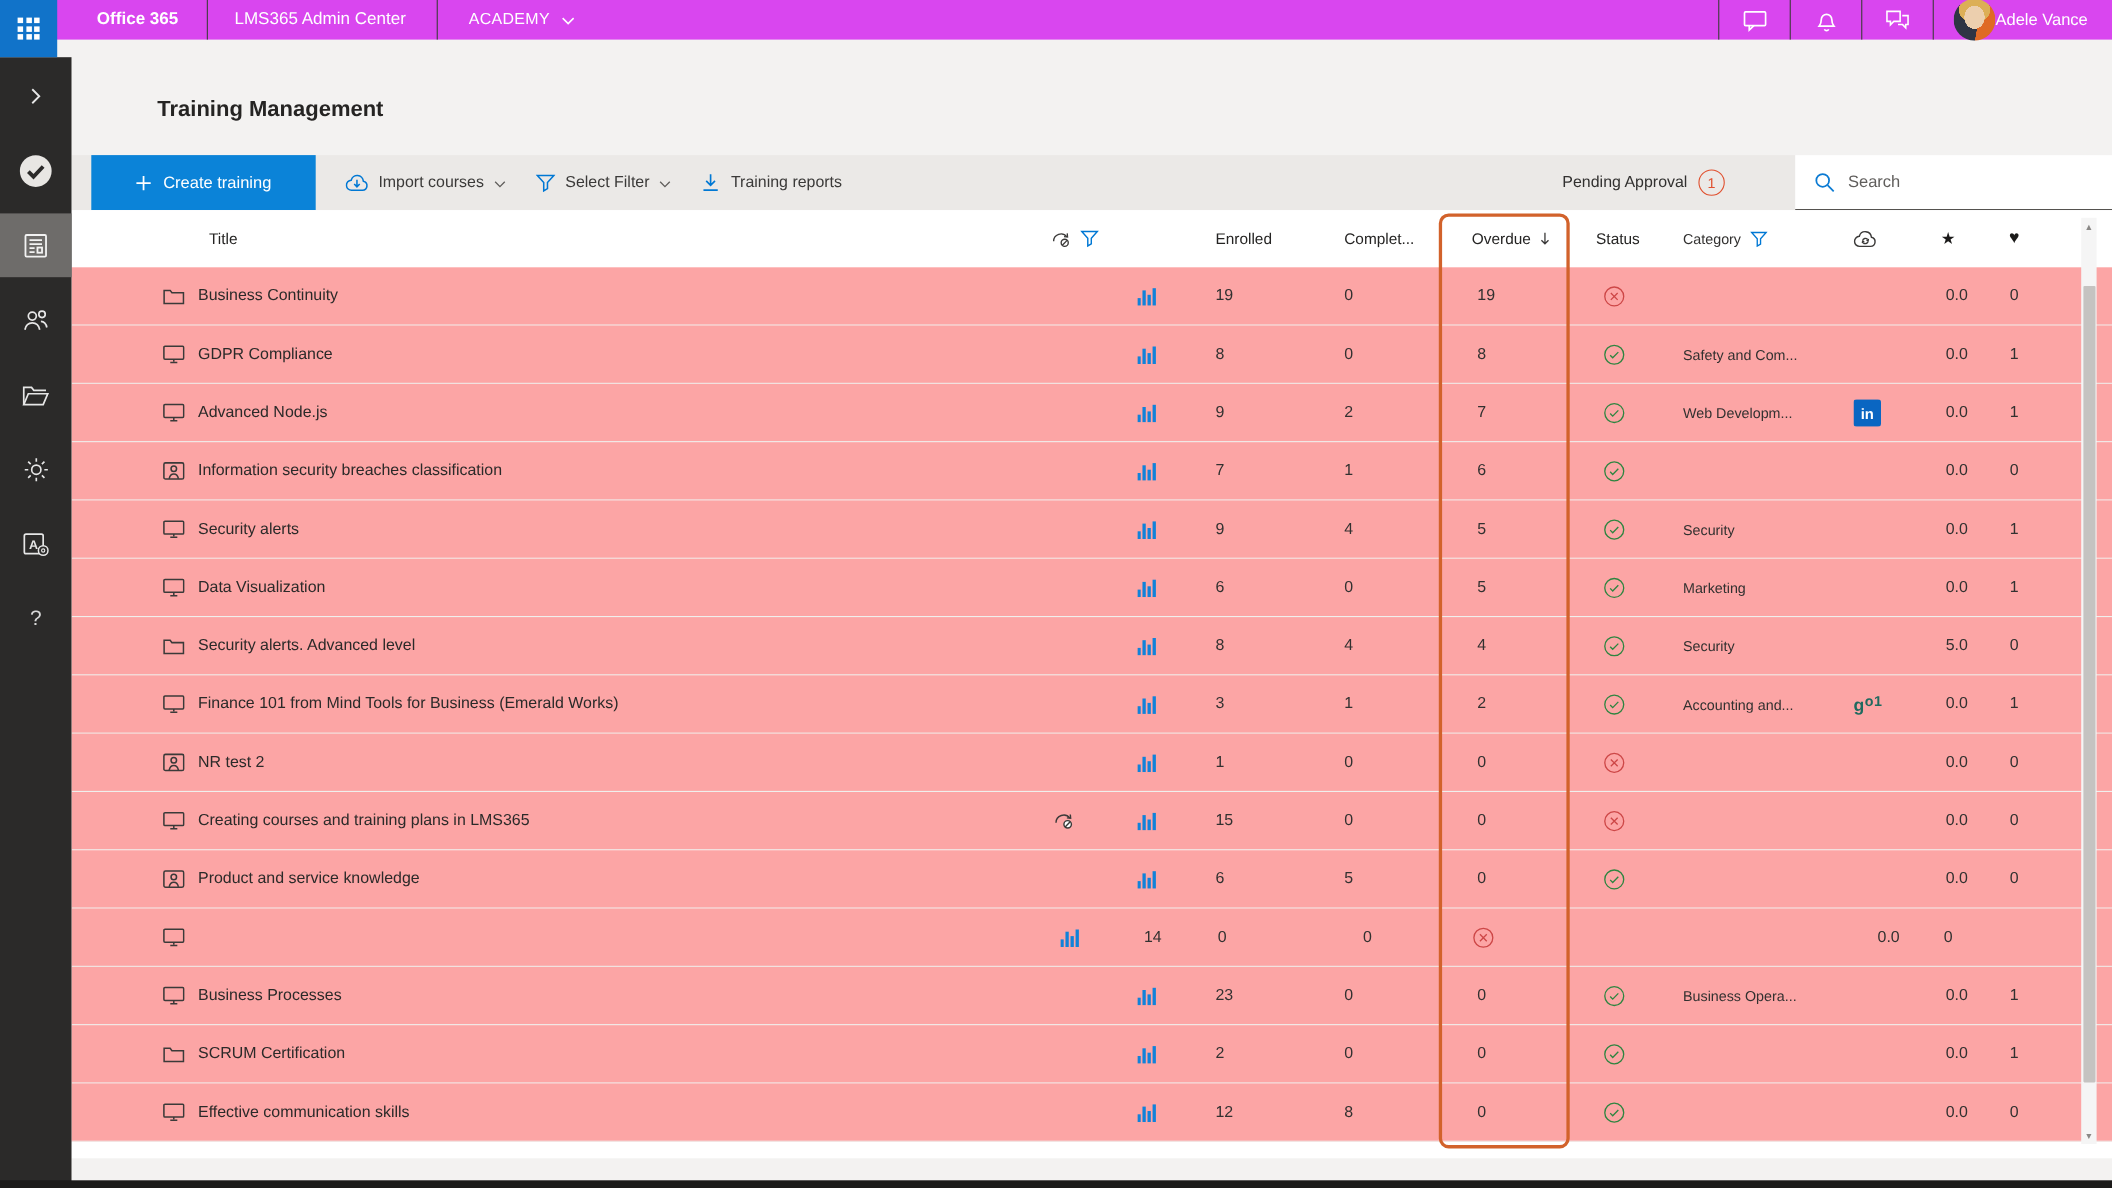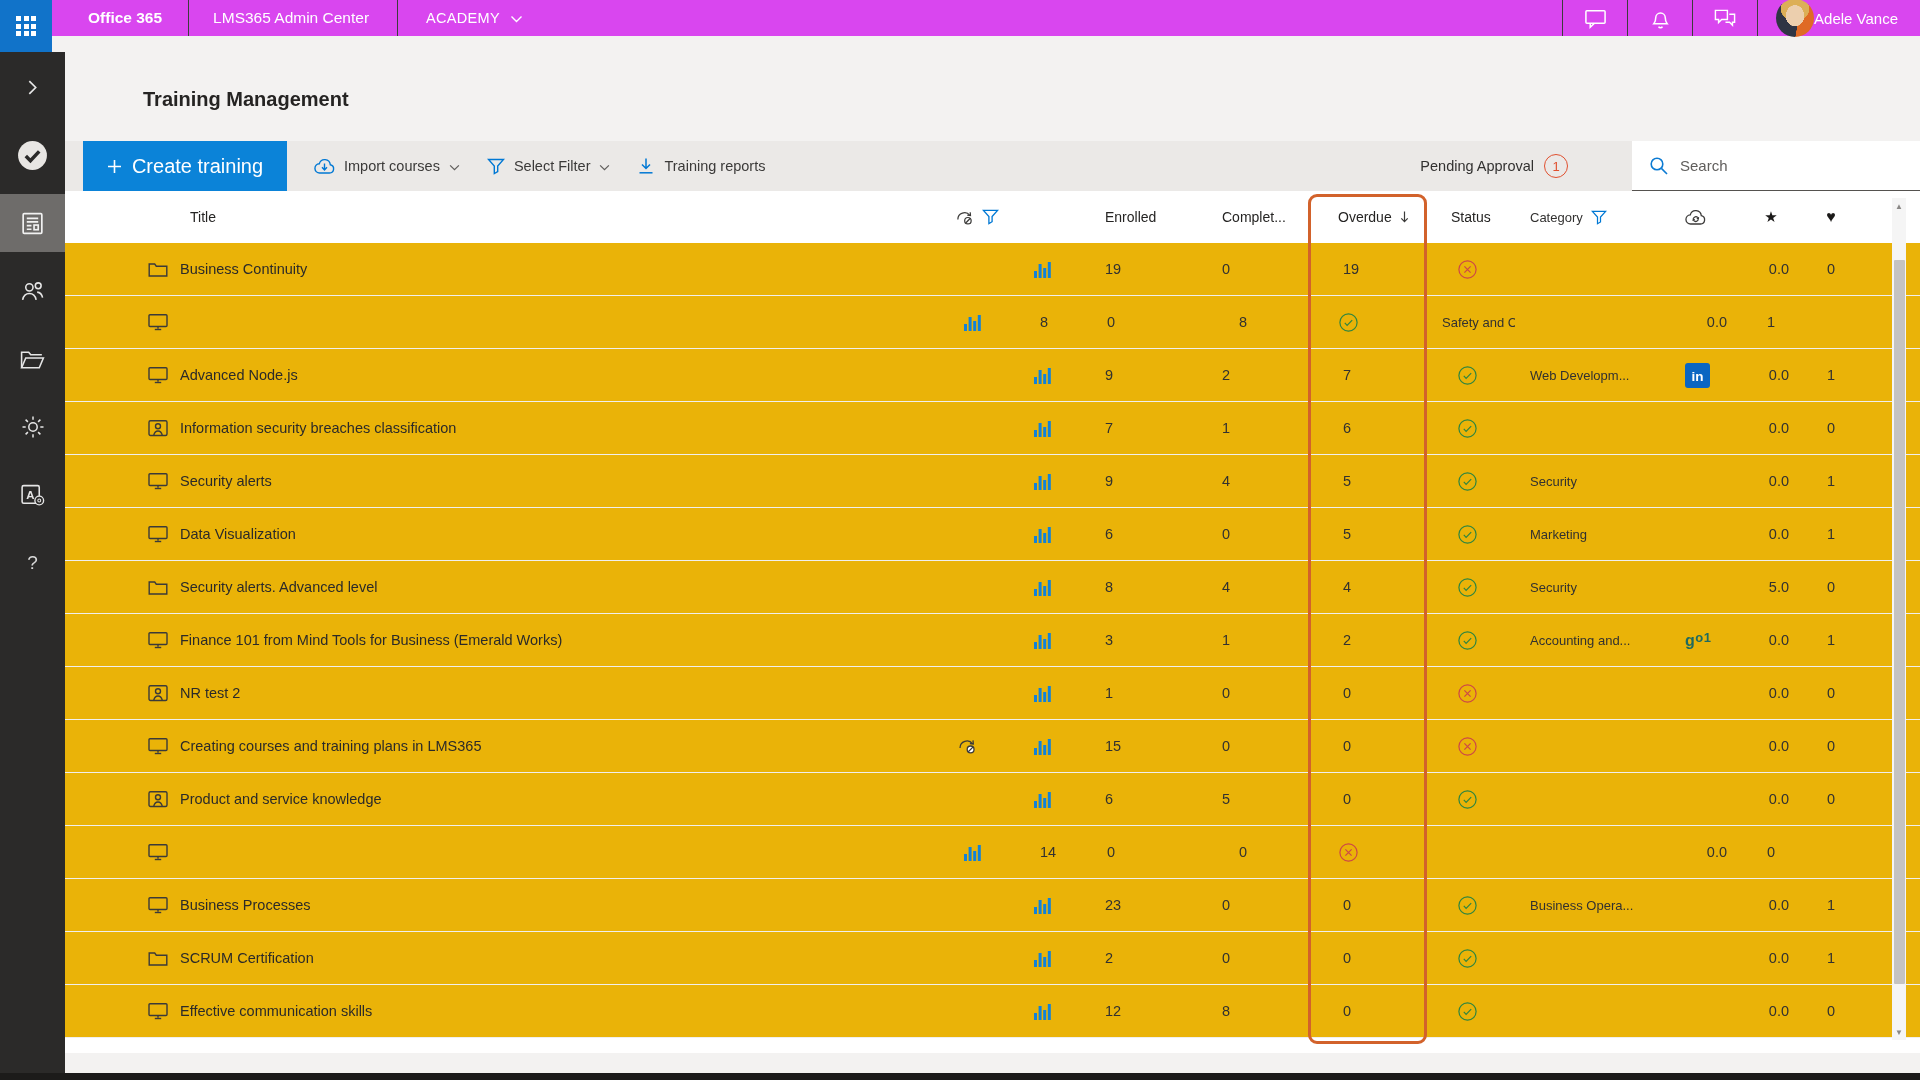--- a/index.html
+++ b/index.html
@@ -35,34 +35,34 @@
   .sb-item:nth-child(2){ margin-top:10px; margin-bottom:10px; }
   .sb-gap { height:10px; }
 
   
   .main { position:absolute; left:65px; top:52px; right:0; bottom:0; display:flex; flex-direction:column; background:#f3f2f1;border-radius:28px; }
   .title-section { height:89px; background:#f3f2f1; padding:36px 0 0 78px; }
   .page-title { font-size:20px; font-weight:bold; color:#252423; }
 
   
   .toolbar { height:50px; background:#ebe9e7; display:flex; align-items:center; }
-  .btn-create { height:50px; width:204px; margin-left:18px; background:#0b83d8; color:#fff; border:none; font-size:20px; font-family:inherit; display:flex; align-items:center; justify-content:center; gap:10px; cursor:pointer; }
+  .btn-create { height:50px; width:204px; margin-left:18px; background:#0b83d8; color:#fff; border:none; font-size:15px; font-family:inherit; display:flex; align-items:center; justify-content:center; gap:10px; cursor:pointer; }
   .tb-cmd { display:flex; align-items:center; gap:9px; margin-left:27px; font-size:14.5px; color:#3b3a39; cursor:pointer; }
   .chev { color:#605e5c; display:flex; margin-top:2px; }
   .pending { display:flex; align-items:center; gap:10px; margin-left:auto; cursor:pointer; font-size:14.5px; color:#323130; }
   .pending-badge { width:24px; height:24px; border:1.5px solid #e0502f; border-radius:50%; color:#e0502f; font-size:13px; display:flex; align-items:center; justify-content:center; }
   .searchbox { width:288px; height:50px; background:#fff; border-bottom:1.5px solid #55524f; margin-left:64px; display:flex; align-items:center; padding-left:17px; gap:12px; }
   .searchbox input { border:none; outline:none; font-size:15px; font-family:inherit; color:#323130; width:220px; background:transparent; }
   .searchbox input::placeholder { color:#605e5c; }
 
   
   .table-wrap { height:862px; background:#fff; position:relative; }
   .tr { display:grid; grid-template-columns:115px minmax(0,1fr) 70px 65px 115px 104px 119px 88px 150px 75px 62px 58px 60px; align-items:center; }
   .thead { height:52px; font-size:14px; color:#252423; }
-  .row { height:53px; border-bottom:1px solid #f0efed; background:#eab308; cursor:pointer; }
+  .row { height:53px; border-bottom:1px solid #f0efed; background:#fca5a5; cursor:pointer; }
   .cell { overflow:hidden; white-space:nowrap; }
   .c-type { padding-left:83px; display:flex; align-items:center; }
   .c-title { font-size:14.5px; color:#2b2a29; padding-right:10px; }
   .h-title { padding-left:10px; }
   .c-sync { padding-left:2px; display:flex; align-items:center; gap:7px; }
   .c-chart { padding-left:10px; display:flex; align-items:center; }
   .num { font-size:14.5px; color:#323130; }
   .c-enrolled { padding-left:16px; }
   .c-completed { padding-left:18px; }
   .c-overdue { padding-left:35px; }
@@ -403,20 +403,21 @@
   <div class="tr row">
     <div class="cell c-type">
             <span>
               <svg width="20" height="18" viewBox="0 0 20 18" fill="none" stroke="#3b3a39" stroke-width="1.4">
                 <rect x="1" y="1.8" width="18" height="11.7" rx="1"></rect>
                 <path d="M10 13.5v2.3"></path>
                 <path d="M6.8 16.5h6.4"></path>
               </svg>
             </span>
           </div>
+    <div class="cell c-title">GDPR Compliance</div>
     <div class="cell c-sync">
             <span></span>
           </div>
     <div class="cell c-chart">
             <span>
               <svg width="17" height="17" viewBox="0 0 17 17">
                 <g fill="#1182d9">
                   <rect x="0" y="10" width="3" height="7"></rect>
                   <rect x="4.6" y="3" width="3" height="14"></rect>
                   <rect x="9.2" y="7" width="3" height="10"></rect>

